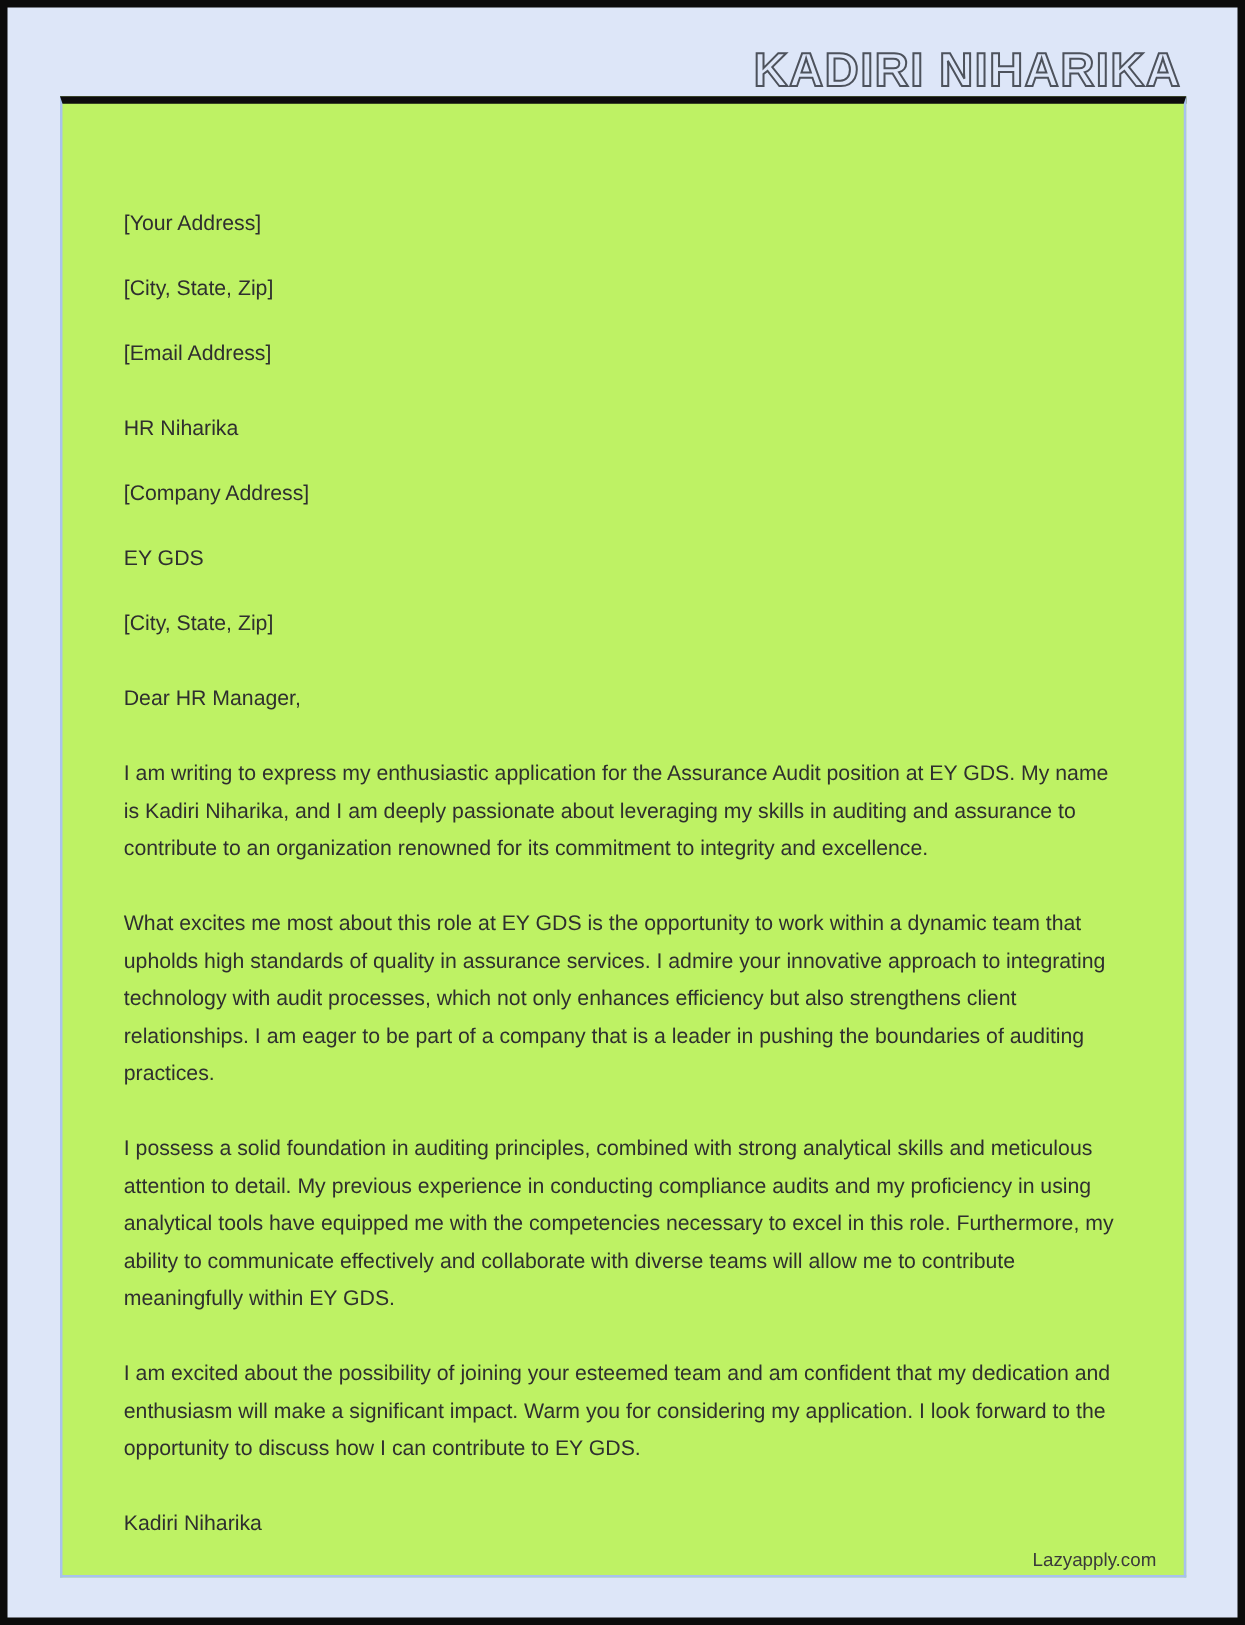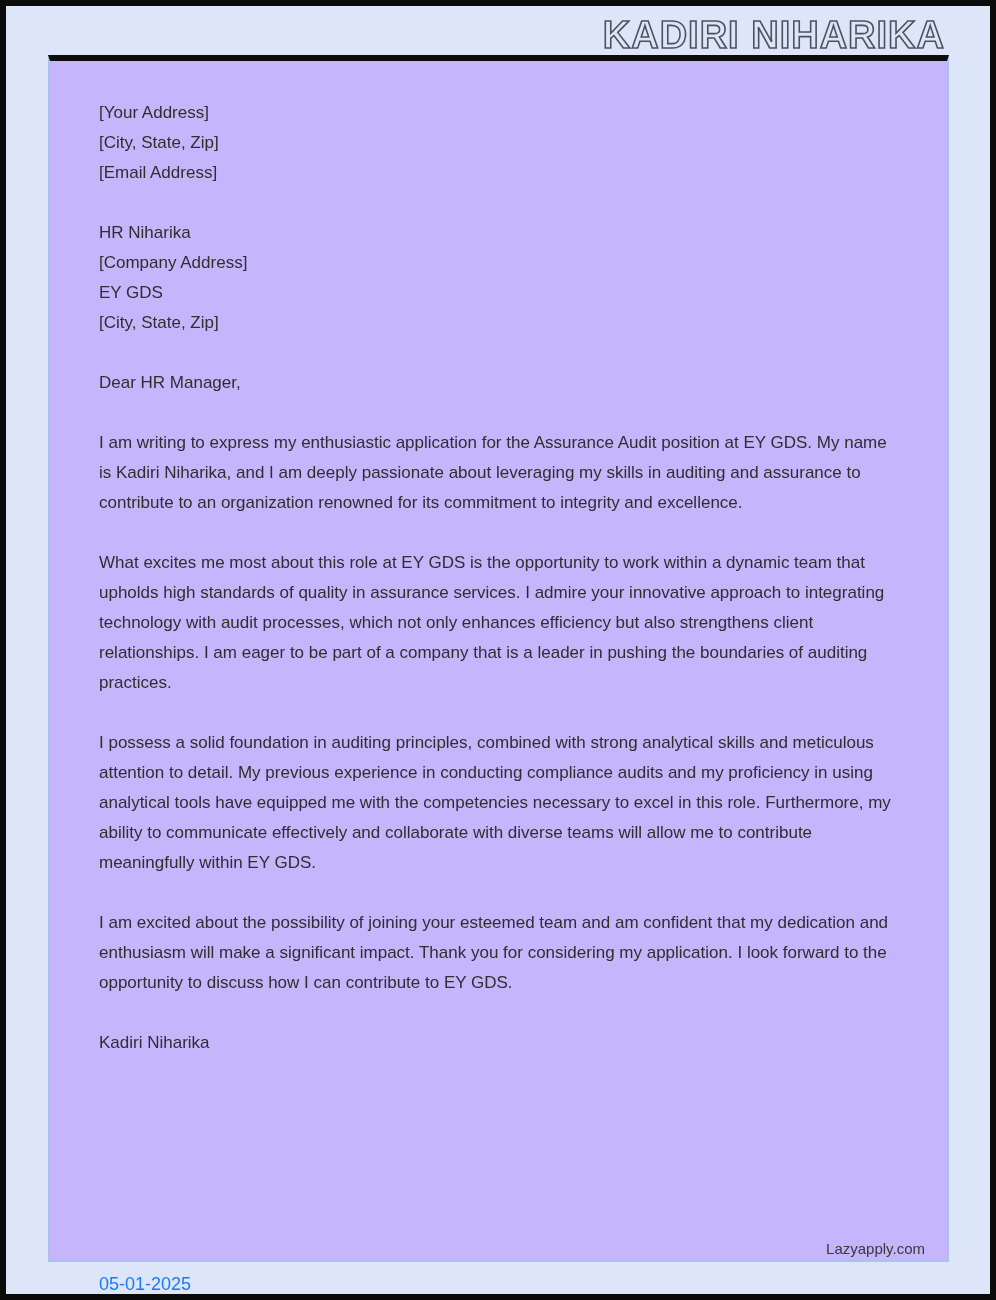--- a/index.html
+++ b/index.html
@@ -5,21 +5,21 @@
   :root {
     --background: #dde6f8;
     --frame-border: #0b0b0b;
     --page-border: #a8c2ec;
     --page-top-border: #0d0d0d;
     --text: #2f2f2f;
     --heading-outline: #4d525c;
     --date-link: #1b7af5;
     --watermark-text: #3a3a3a;
   }
-  * { box-sizing: border-box; }
+  * { box-sizing: border-box; margin-top: 22px; }
   html, body { margin: 0; padding: 0; }
   body {
     width: 996px;
     height: 1300px;
     position: relative;
     overflow: hidden;
     background: var(--background);
     border: 6px solid var(--frame-border);
     font-family: "Liberation Sans", sans-serif;
   }
@@ -35,21 +35,21 @@
     white-space: nowrap;
     color: transparent;
     -webkit-text-stroke: 1.6px var(--heading-outline);
   }
   .sheet {
     position: absolute;
     left: 42px;
     top: 49px;
     right: 41px;
     bottom: 32px;
-    background: #c4b5fd;
+    background: #bef264;
     border: 2px solid var(--page-border);
     border-top: 6px solid var(--page-top-border);
   }
   .sheet-content {
     padding: 37px 49px 0 49px;
     font-size: 17px;
     line-height: 30px;
     color: var(--text);
   }
   .block { margin: 0 0 30px 0; }
@@ -93,21 +93,21 @@
       <div>[Company Address]</div>
       <div>EY GDS</div>
       <div>[City, State, Zip]</div>
     </div>
 
     <div class="block">Dear HR Manager,</div>
 
     <p class="block">I am writing to express my enthusiastic application for the Assurance Audit position at EY GDS. My name is Kadiri Niharika, and I am deeply passionate about leveraging my skills in auditing and assurance to contribute to an organization renowned for its commitment to integrity and excellence.</p>
     <p class="block">What excites me most about this role at EY GDS is the opportunity to work within a dynamic team that upholds high standards of quality in assurance services. I admire your innovative approach to integrating technology with audit processes, which not only enhances efficiency but also strengthens client relationships. I am eager to be part of a company that is a leader in pushing the boundaries of auditing practices.</p>
     <p class="block">I possess a solid foundation in auditing principles, combined with strong analytical skills and meticulous attention to detail. My previous experience in conducting compliance audits and my proficiency in using analytical tools have equipped me with the competencies necessary to excel in this role. Furthermore, my ability to communicate effectively and collaborate with diverse teams will allow me to contribute meaningfully within EY GDS.</p>
-    <p class="block">I am excited about the possibility of joining your esteemed team and am confident that my dedication and enthusiasm will make a significant impact. Thank you for considering my application. I look forward to the opportunity to discuss how I can contribute to EY GDS.</p>
+    <p class="block">I am excited about the possibility of joining your esteemed team and am confident that my dedication and enthusiasm will make a significant impact. Warm you for considering my application. I look forward to the opportunity to discuss how I can contribute to EY GDS.</p>
 
     <div class="signature">Kadiri Niharika</div>
   </div>
 
   <div class="watermark">Lazyapply.com</div>
 </div>
 
 <a class="date-link">05-01-2025</a>
 
 </body></html>

